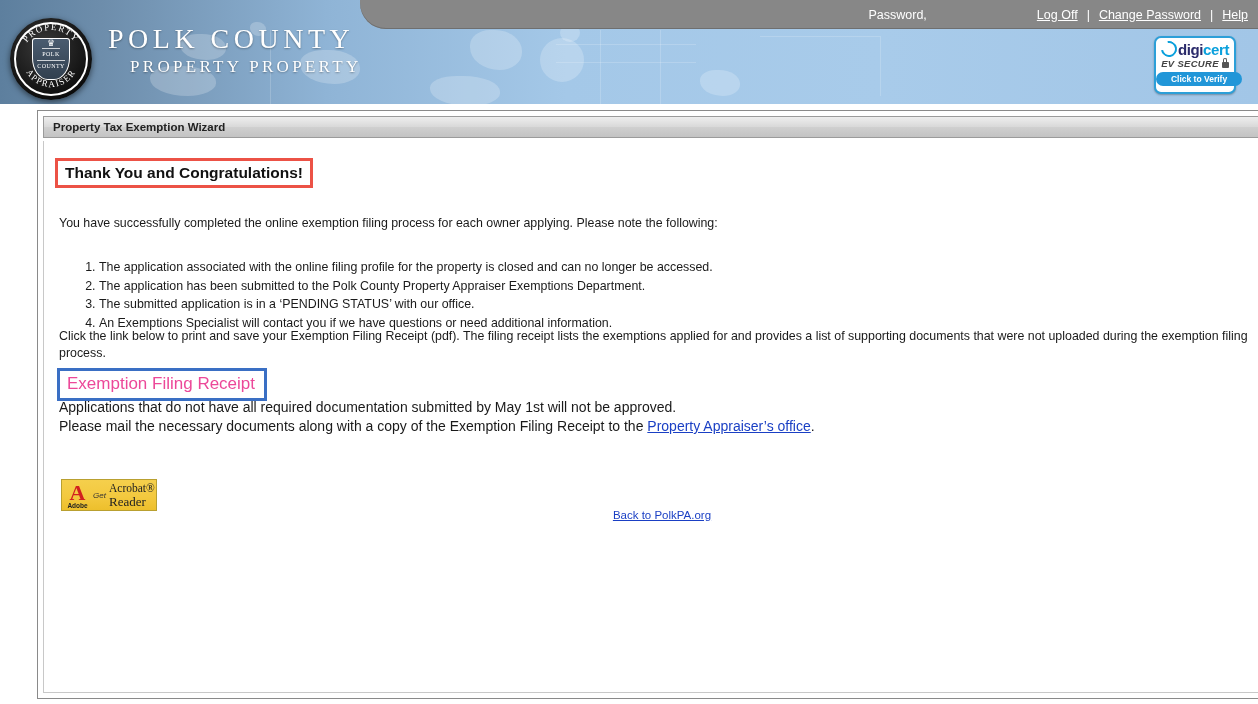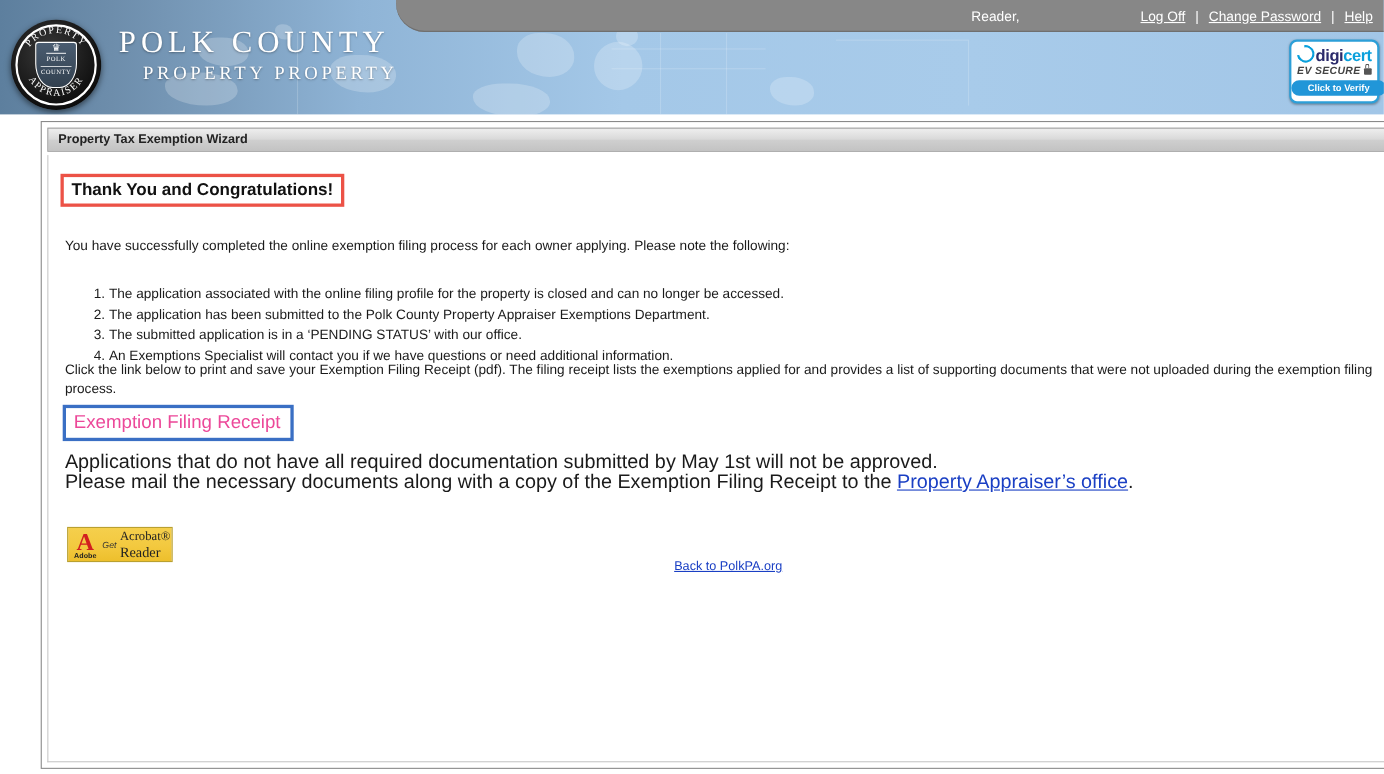--- a/index.html
+++ b/index.html
@@ -152,21 +152,21 @@
     font-size: 17px;
     letter-spacing: 3.3px;
     line-height: 22px;
     margin-left: 22px;
     white-space: nowrap;
   }
 
   
   #digicert {
     position: absolute;
-    right: 4px;
+    right: 22px;
     top: 36px;
     width: 82px;
     height: 58px;
     background: #ffffff;
     border: 2px solid #2c9fd8;
     border-radius: 7px;
     box-sizing: border-box;
     padding: 3px 0 12px 0;
     text-align: center;
     box-shadow: 0 1px 2px rgba(0,0,0,0.3);
@@ -326,22 +326,22 @@
   #receipt-link {
     font-size: 17px;
     color: #ec4899;
     white-space: nowrap;
     cursor: pointer;
   }
 
   #closing {
     position: absolute;
     left: 15px;
-    top: 269px;
-    font-size: 18px;
+    top: 257px;
+    font-size: 14px;
     color: #1a1a1a;
     line-height: 19px;
   }
   #closing a, .inline-link {
     color: #1a3fc4;
     text-decoration: underline;
     cursor: pointer;
   }
 
   
@@ -434,21 +434,21 @@
   <div class="wml" style="left:600px; top:30px; width:1px; height:74px;"></div>
   <div class="wml" style="left:660px; top:30px; width:1px; height:74px;"></div>
   <div class="wml" style="left:556px; top:62px; width:140px; height:1px;"></div>
   <div class="wml" style="left:556px; top:44px; width:140px; height:1px;"></div>
   <div class="wml" style="left:270px; top:30px; width:1px; height:74px;"></div>
   <div class="wml" style="left:760px; top:36px; width:120px; height:1px;"></div>
   <div class="wml" style="left:880px; top:36px; width:1px; height:60px;"></div>
 
   <div id="topbar">
     <div id="topbar-inner">
-      <span id="welcome-text">Reader,</span>
+      <span id="welcome-text">Password,</span>
       <span class="toplink">Log Off</span>
       <span class="topsep">|</span>
       <span class="toplink">Change Password</span>
       <span class="topsep">|</span>
       <span class="toplink">Help</span>
     </div>
   </div>
 
   <div id="seal">
     <div id="seal-ring"></div>

